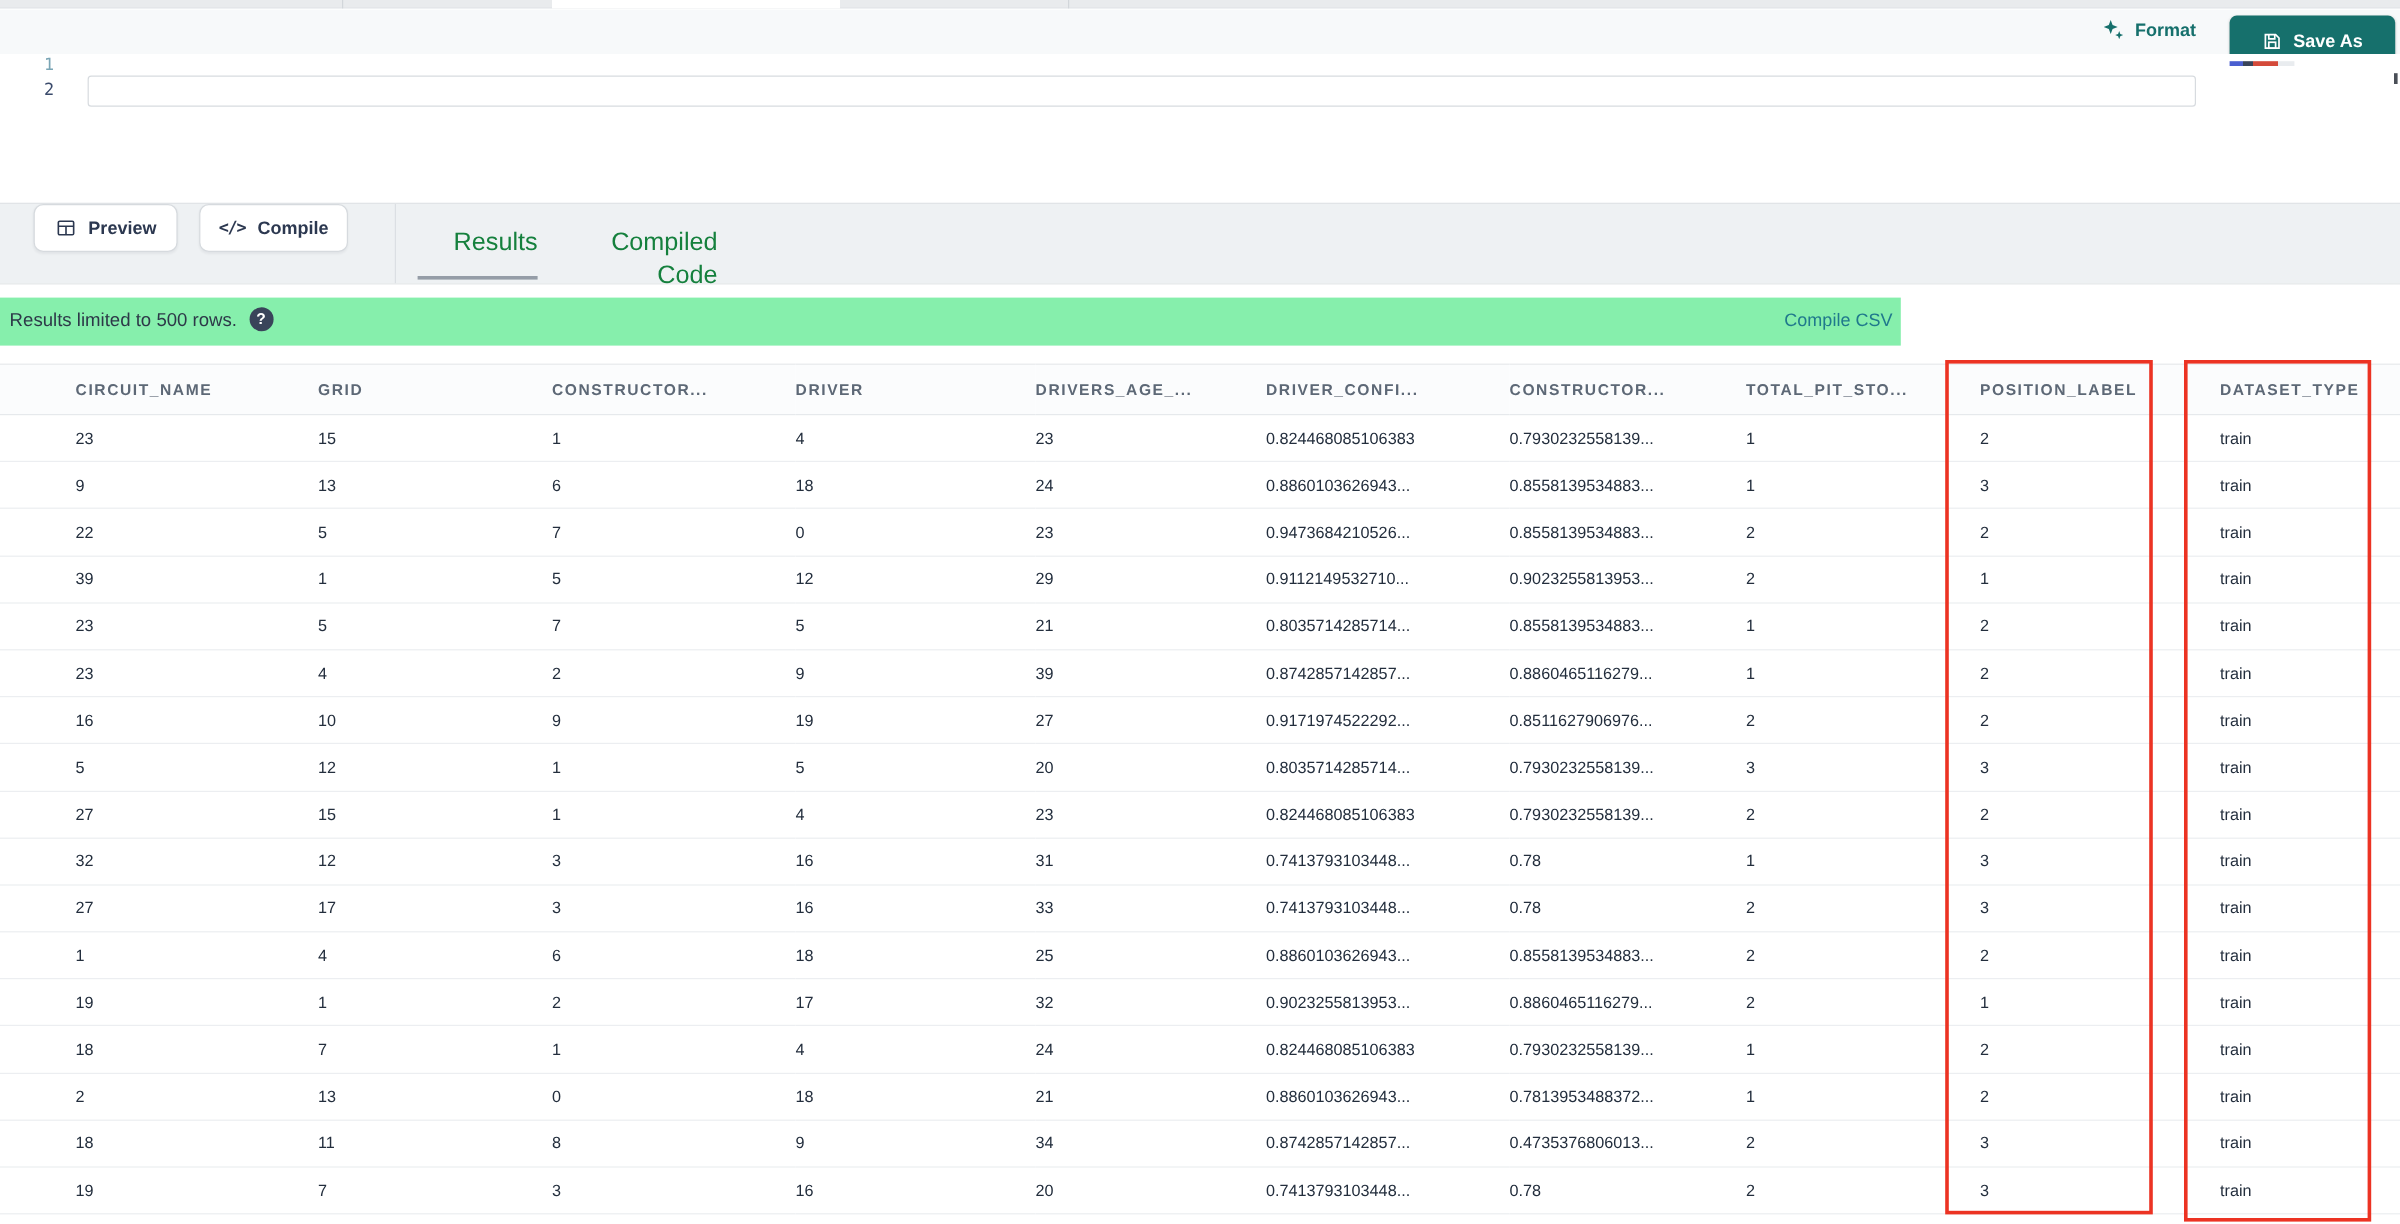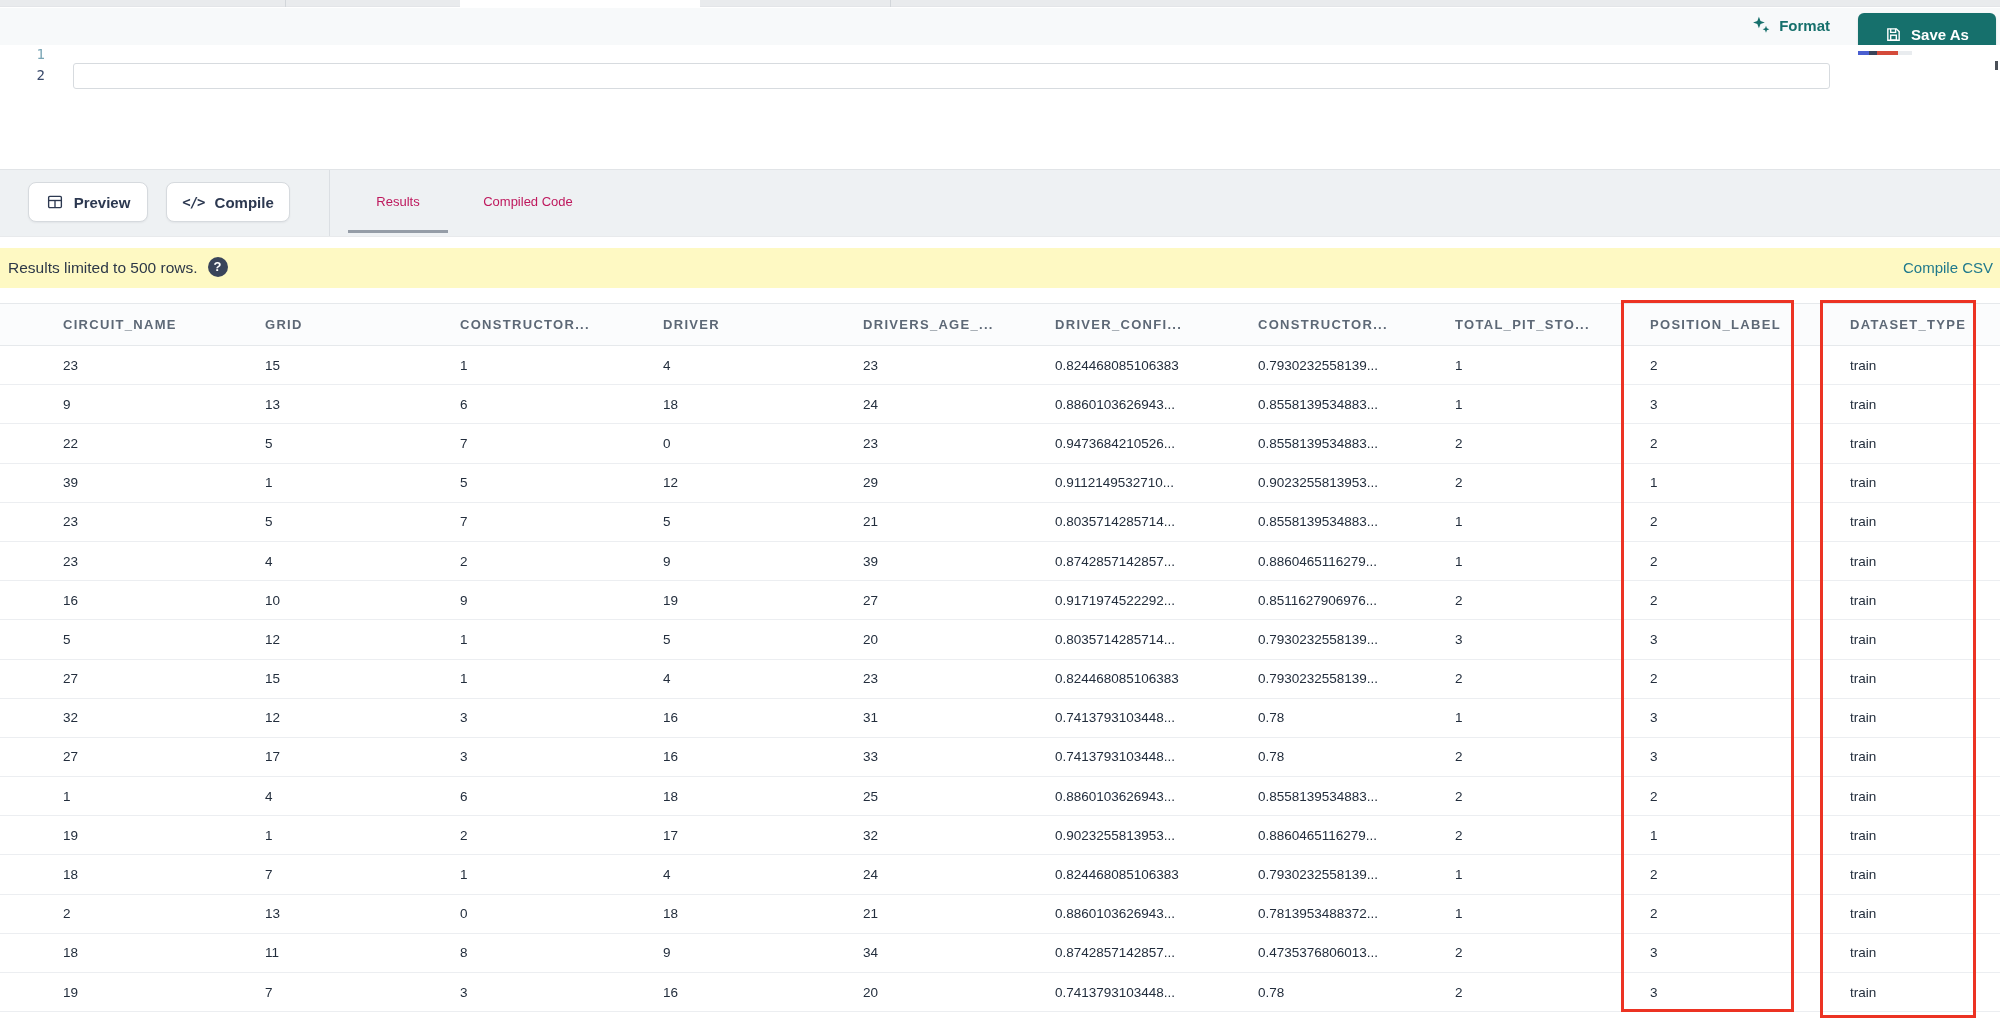--- a/index.html
+++ b/index.html
@@ -40,36 +40,36 @@
   .tk-fn{color:#2d3fe0;} .tk-str{color:#de3d36;}
   .active-line-box{position:absolute;left:73px;top:18px;width:1757px;height:26px;
                    border:1px solid #d7dbdf;border-radius:3px;background:#fff;}
   .minimap{position:absolute;left:1858px;top:6px;width:54px;height:4px;
            background:linear-gradient(90deg,#4a5fd0 0 20%,#39445a 20% 36%,#d44a3a 36% 74%,#e9ecef 74% 100%);}
   .scroll-tick{position:absolute;left:1995px;top:16px;width:3px;height:9px;background:#4a4f57;}
 
   
   .band{position:absolute;left:0;top:169px;width:2000px;height:68px;background:var(--band);
         border-top:1px solid #e1e4e7;border-bottom:1px solid #e8eaec;}
-  .btn{position:absolute;top:12px;height:40px;background:#fff;border:1px solid #d6dade;border-radius:8px;
+  .btn{position:absolute;top:0;height:40px;background:#fff;border:1px solid #d6dade;border-radius:8px;
        display:flex;align-items:center;justify-content:center;gap:10px;font-size:15px;font-weight:600;
        color:#2c3850;cursor:pointer;box-shadow:0 1px 2px rgba(27,36,48,.06);font-family:inherit;}
   .btn-preview{left:28px;width:120px;}
   .btn-compile{left:166px;width:124px;}
   .btn svg{width:18px;height:18px;}
   .code-ico{font-family:"DejaVu Sans Mono",monospace;font-weight:bold;font-size:14px;color:#2c3850;letter-spacing:-1px;}
   .band-divider{position:absolute;left:329px;top:0;width:1px;height:66px;background:#dbdfe3;}
-  .tab{position:absolute;top:18px;height:28px;line-height:28px;text-align:center;font-size:13px;
-       color:#be185d;cursor:pointer;}
+  .tab{position:absolute;top:18px;height:28px;line-height:28px;text-align:right;font-size:21px;
+       color:#15803d;cursor:pointer;}
   .tab-results{left:348px;width:100px;}
   .tab-compiled{left:458px;width:140px;}
   .tab-underline{position:absolute;left:348px;top:60px;width:100px;height:3px;background:#959da7;}
 
   
-  .results-bar{position:absolute;left:0;top:248px;width:2000px;height:40px;background:#fef9c3;}
+  .results-bar{position:absolute;left:0;top:248px;width:1584px;height:40px;background:#86efac;}
   .results-msg{position:absolute;left:8px;top:0;height:40px;line-height:40px;font-size:15.5px;color:#2d3848;}
   .help-ico{display:inline-block;vertical-align:middle;margin-left:10px;margin-top:-3px;width:20px;height:20px;
             border-radius:50%;background:#39445a;color:#fff;font-size:13px;font-weight:bold;text-align:center;
             line-height:20px;cursor:pointer;}
   .download{position:absolute;right:7px;top:0;height:40px;line-height:40px;font-size:15px;
             color:var(--link);cursor:pointer;}
 
   
   .table-wrap{position:absolute;left:0;top:303px;width:1648px;}
   table{width:2000px;border-collapse:collapse;table-layout:fixed;}

